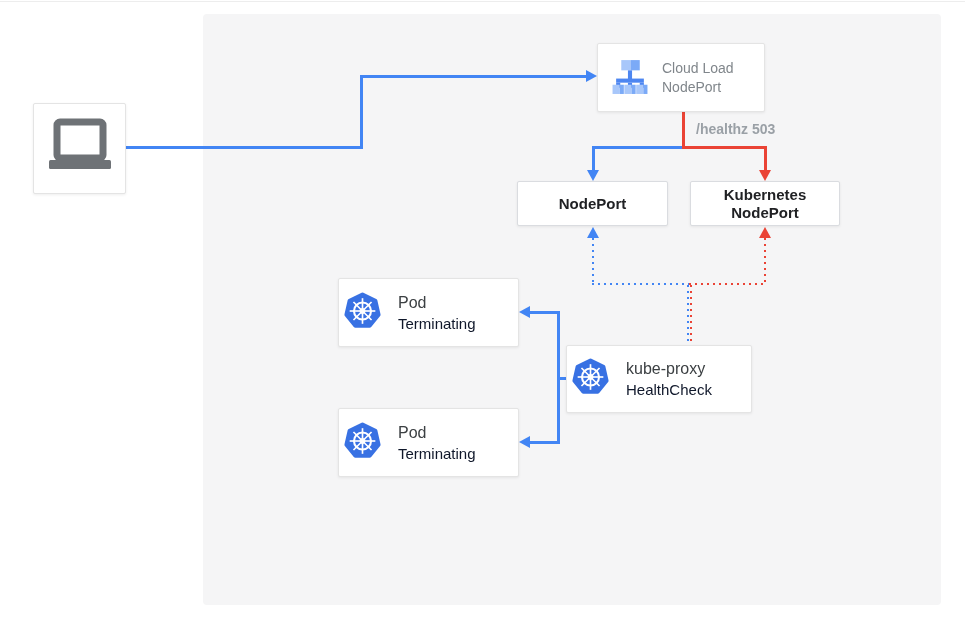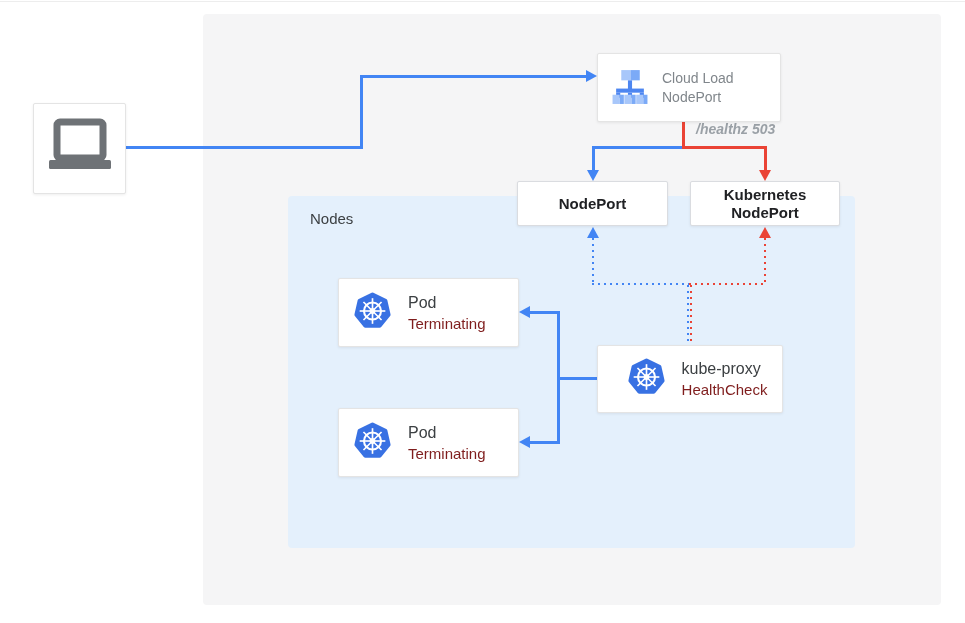--- a/index.html
+++ b/index.html
@@ -9,35 +9,35 @@
 
   .outer-panel { position:absolute; left:203px; top:14px; width:738px; height:591px;
                  background:#f5f5f6; border-radius:4px; }
   .nodes-panel { position:absolute; left:288px; top:196px; width:567px; height:352px;
                  background:#e4f0fc; border-radius:4px; }
   .nodes-label { position:absolute; left:22px; top:14px; font-size:15px; color:#3c4043; }
 
   .card { position:absolute; background:#fff; border:1px solid #e4e4e4; border-radius:2px;
           box-shadow:0 1px 3px rgba(0,0,0,.07); display:flex; align-items:center; z-index:3; }
   .laptop-card { left:33px; top:103px; width:93px; height:91px; justify-content:center; }
-  .lb-card { left:597px; top:53px; width:184px; height:69px; padding-left:13px; gap:13px; }
+  .lb-card { left:597px; top:43px; width:168px; height:69px; padding-left:13px; gap:13px; }
   .lb-text { font-size:14px; line-height:19px; color:#80868b; }
   .port-card { height:45px; justify-content:center; text-align:center;
                font-weight:bold; font-size:15px; color:#202124; line-height:18px; border-color:#dadce0; }
   .nodeport-card { left:517px; top:181px; width:151px; }
   .hc-card { left:690px; top:181px; width:150px; }
-  .k8s-card { padding-left:15px; gap:17px; }
+  .k8s-card { padding-left:5px; gap:17px; }
   .pod1-card { left:338px; top:278px; width:181px; height:69px; }
   .pod2-card { left:338px; top:408px; width:181px; height:69px; }
-  .kp-card   { left:597px; top:345px; width:186px; height:68px;justify-content:center; }
+  .kp-card   { left:566px; top:345px; width:186px; height:68px; }
   .k8s-title { font-size:16px; color:#3c4043; line-height:22px; }
-  .k8s-sub   { font-size:15px; color:#7f1d1d; line-height:20px; }
+  .k8s-sub   { font-size:15px; color:#0f172a; line-height:20px; }
 
   .healthz { position:absolute; left:696px; top:121px; font-size:14px; font-weight:bold;
-             color:#9aa0a6; z-index:2;font-style:italic; }
+             color:#9aa0a6; z-index:2; }
 
   .line { position:absolute; z-index:2; }
   .bh { height:3px; background:#4285f4; }
   .bv { width:3px;  background:#4285f4; }
   .rh { height:3px; background:#ea4335; }
   .rv { width:3px;  background:#ea4335; }
   .dbv { width:2px;  background:repeating-linear-gradient(to bottom,#4285f4 0 2px,transparent 2px 6px); }
   .dbh { height:2px; background:repeating-linear-gradient(to right, #4285f4 0 2px,transparent 2px 6px); }
   .drv { width:2px;  background:repeating-linear-gradient(to bottom,#ea4335 0 2px,transparent 2px 6px); }
   .drh { height:2px; background:repeating-linear-gradient(to right, #ea4335 0 2px,transparent 2px 6px); }
@@ -51,23 +51,20 @@
   .a-up-r    { border-left:6px solid transparent; border-right:6px solid transparent; border-bottom:11px solid #ea4335; }
 </style>
 </head>
 <body>
 
 <div class="canvas">
   <div class="top-rule"></div>
 
   <div class="outer-panel"></div>
 
-  <div class="nodes-panel">
-    <div class="nodes-label">Nodes</div>
-  </div>
 
   <div class="line bh" style="left:126px; top:146px; width:237px;"></div>
   <div class="line bv" style="left:360px; top:75px; height:74px;"></div>
   <div class="line bh" style="left:360px; top:75px; width:226px;"></div>
   <div class="arrow a-right-b" style="left:586px; top:70px;"></div>
 
   <div class="line rv" style="left:682px; top:110px; height:39px;"></div>
   <div class="line bh" style="left:592px; top:146px; width:90px;"></div>
   <div class="line bv" style="left:592px; top:146px; height:24px;"></div>
   <div class="arrow a-down-b" style="left:587px; top:170px;"></div>

